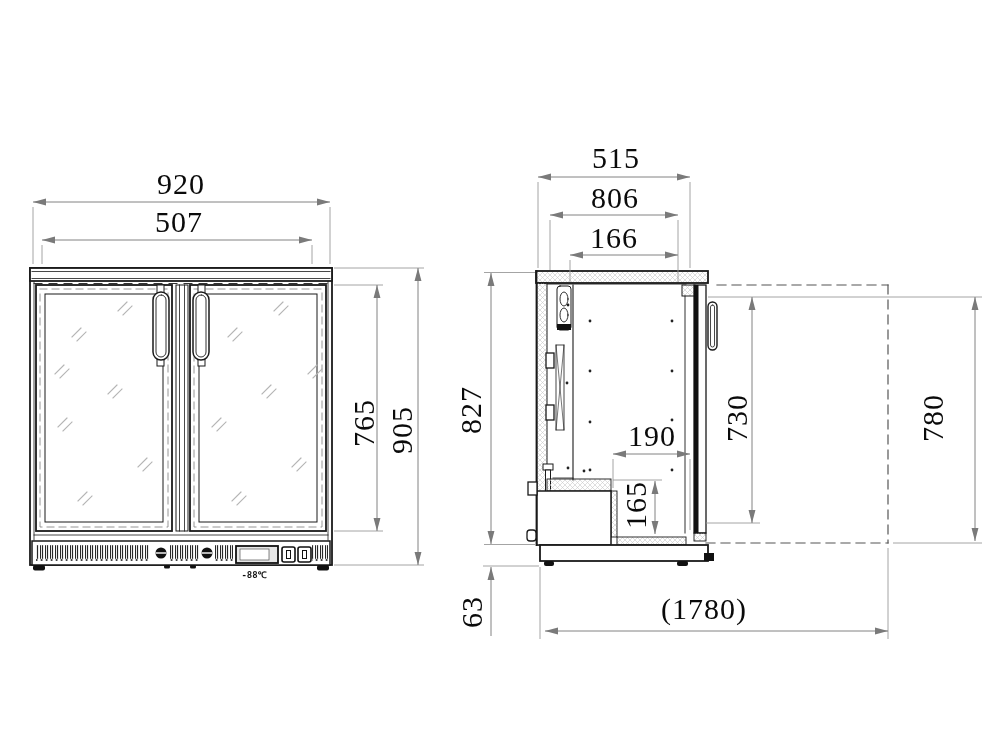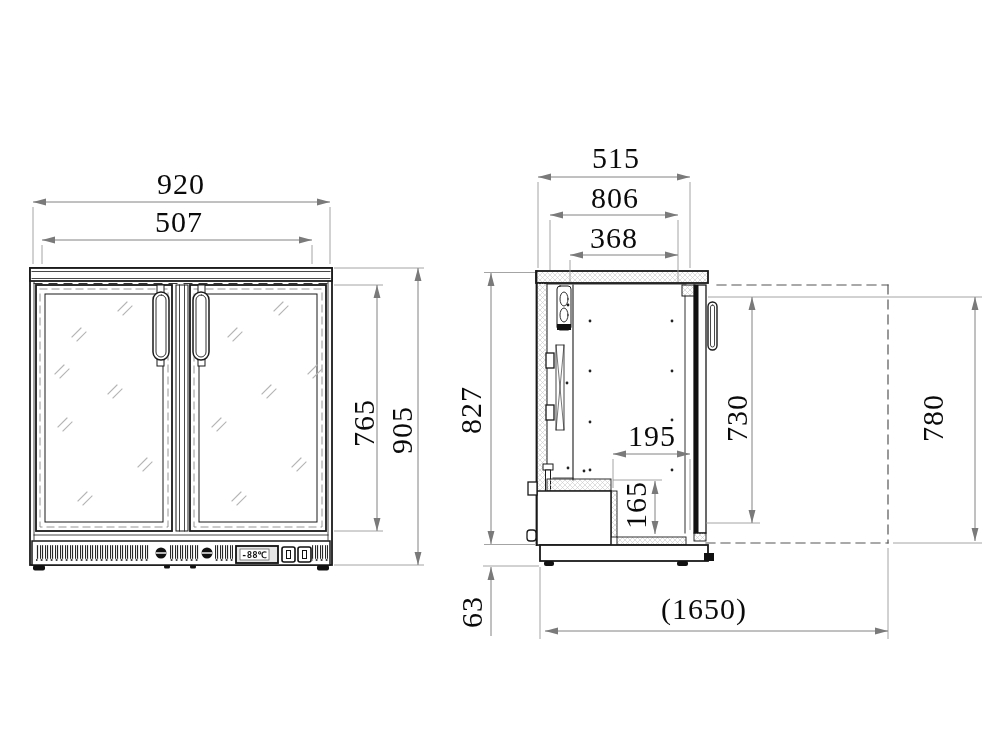--- a/index.html
+++ b/index.html
@@ -3,21 +3,21 @@
 <meta charset="utf-8">
 <style>
   html,body{margin:0;padding:0;background:#fff;}
   #canvas{position:relative;width:1000px;height:750px;background:#fff;overflow:hidden;
           font-family:"Liberation Serif",serif;}
   svg{position:absolute;left:0;top:0;}
   .lbl{position:absolute;transform:translate(-50%,-50%);font:30px "Liberation Serif",serif;
        color:#0a0a0a;white-space:nowrap;letter-spacing:1px;}
   .lbl.rot{transform:translate(-50%,-50%) rotate(-90deg);}
   .display-text{position:absolute;transform:translate(-50%,-50%);
-       font:bold 9px "DejaVu Sans Mono",monospace;color:#111;letter-spacing:0;}
+       font:bold 9px "DejaVu Sans Mono",monospace;color:#111;letter-spacing:0;margin-top:20px;}
 </style>
 </head>
 <body>
 
 <div id="canvas">
 <svg width="1000" height="750" viewBox="0 0 1000 750">
   <defs>
     <marker id="ar" viewBox="0 0 12 8" refX="12" refY="4" markerWidth="13" markerHeight="8.7" orient="auto-start-reverse" markerUnits="userSpaceOnUse">
       <path d="M0,0.8 L12,4 L0,7.2 Z" fill="#7a7a7a"></path>
     </marker>
@@ -261,23 +261,23 @@
   </g>
 </svg>
 
 <span class="lbl" style="left:181px;top:184px">920</span>
 <span class="lbl" style="left:179px;top:222px">507</span>
 <span class="lbl rot" style="left:364px;top:423px">765</span>
 <span class="lbl rot" style="left:402px;top:430px">905</span>
 
 <span class="lbl" style="left:616px;top:158px">515</span>
 <span class="lbl" style="left:615px;top:198px">806</span>
-<span class="lbl" style="left:614px;top:238px">368</span>
+<span class="lbl" style="left:614px;top:238px">166</span>
 <span class="lbl rot" style="left:471px;top:410px">827</span>
 <span class="lbl rot" style="left:472px;top:612px">63</span>
-<span class="lbl" style="left:652px;top:436px">195</span>
+<span class="lbl" style="left:652px;top:436px">190</span>
 <span class="lbl rot" style="left:636px;top:505px">165</span>
 <span class="lbl rot" style="left:737px;top:418px">730</span>
 <span class="lbl rot" style="left:933px;top:418px">780</span>
-<span class="lbl" style="left:704px;top:609px">(1650)</span>
+<span class="lbl" style="left:704px;top:609px">(1780)</span>
 
 <span class="display-text" style="left:254px;top:554px">-88℃</span>
 </div>
 
 </body></html>

